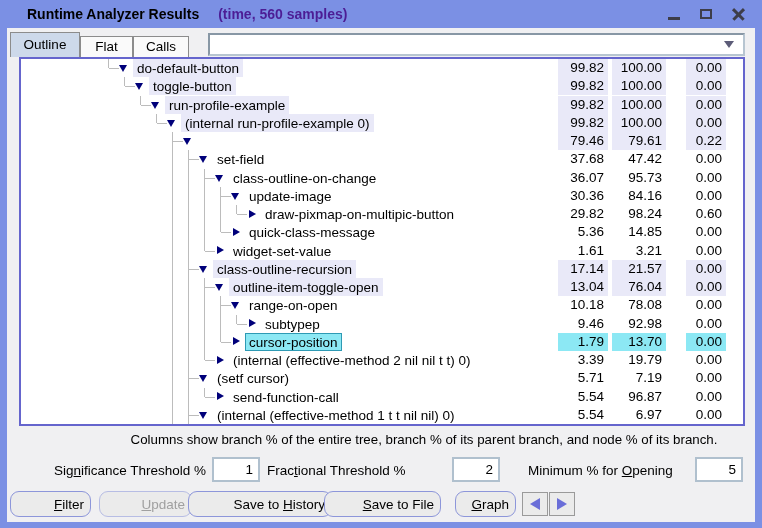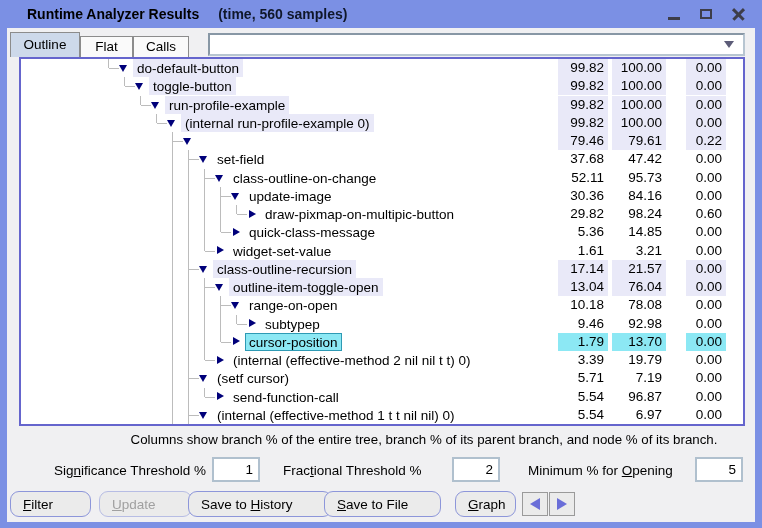--- a/index.html
+++ b/index.html
@@ -1,21 +1,21 @@
 <!DOCTYPE html>
 <html style="--titlebar: #7b90e4; --panel-border: #6565cd; --row-highlight: #e9e9f8; --selection-fill: #8ce8f4; --selection-border: #2e9ab4; --triangle: #00007a;"><head>
 <meta charset="utf-8">
 <style>
   html,body{margin:0;padding:0;background:#d8d8d8;font-family:"Liberation Sans",sans-serif;}
   .window{position:relative;width:762px;height:528px;box-sizing:border-box;
     background:var(--titlebar,#7b90e4);padding:28px 7px 6px 7px;}
   .titlebar{position:absolute;left:0;top:0;width:762px;height:28px;display:flex;align-items:center;
     padding-left:27px;box-sizing:border-box;}
   .title{font-size:14px;font-weight:bold;color:#000;}
-  .subtitle{font-size:14px;font-weight:bold;color:#0f172a;margin-left:19px;}
+  .subtitle{font-size:14px;font-weight:bold;color:#4c1d95;margin-left:19px;}
   .ctrls{position:absolute;right:16px;top:0;height:28px;display:flex;align-items:center;gap:17px;}
   .ctrl{width:15px;height:15px;position:relative;cursor:default;}
   .g-min{position:absolute;left:1px;bottom:2px;width:12px;height:3px;background:#3d3d49;}
   .g-max{position:absolute;left:1px;top:2px;width:12px;height:10px;border:2px solid #3d3d49;box-sizing:border-box;}
   .g-x{position:absolute;left:0;top:6px;width:15px;height:2.5px;background:#3d3d49;}
   .g-x.a{transform:rotate(45deg);} .g-x.b{transform:rotate(-45deg);}
   .body{position:relative;width:748px;height:494px;background:#f0f0f2;overflow:hidden;}
   
   .tabs{position:absolute;left:3px;top:4px;display:flex;align-items:flex-end;height:25px;}
   .tab{box-sizing:border-box;border:1px solid #8c8c8c;border-bottom:none;background:#fafafa;
@@ -49,21 +49,21 @@
   .note{position:absolute;left:88px;right:2px;top:404px;height:17px;text-align:center;
     font-size:13.3px;color:#000;}
   
   .thlabel{position:absolute;top:434px;height:18px;line-height:18px;font-size:13.5px;color:#000;white-space:nowrap;}
   .thinput{position:absolute;top:429px;width:48px;height:25px;box-sizing:border-box;background:#fff;
     border:2px solid #b0c0ce;font-family:"Liberation Sans",sans-serif;font-size:13.5px;
     text-align:right;padding-right:5px;color:#000;}
   
   .btn{position:absolute;top:463px;height:26px;box-sizing:border-box;background:#ebebeb;
     border:1px solid #8d96da;border-radius:9px;font-family:"Liberation Sans",sans-serif;
-    font-size:13.5px;color:#000;text-align:left;line-height:23px;cursor:default;padding-left:12px;}
+    font-size:13.5px;color:#000;text-align:right;line-height:23px;cursor:default;padding-left:12px;}
   .btn.disabled{color:#a0a0a0;border-color:#b7bde4;}
   .navbtn{position:absolute;top:464px;width:26px;height:24px;box-sizing:border-box;background:#ebebeb;
     border:1px solid #9a9a9a;display:flex;align-items:center;justify-content:center;}
   .arr-l{width:0;height:0;border-top:6.5px solid transparent;border-bottom:6.5px solid transparent;
     border-right:10px solid #6a6ed8;}
   .arr-r{width:0;height:0;border-top:6.5px solid transparent;border-bottom:6.5px solid transparent;
     border-left:10px solid #6a6ed8;}
   u{text-decoration:underline;}
 </style>
 </head>
@@ -150,21 +150,21 @@
           <div class="tcell c2">47.42</div>
           <div class="tcell c3">0.00</div>
         </div>
         <div class="trow" style="top: 109.5px;">
           <div class="vl" style="left: 151px; top: 0px; height: 18.25px;"></div>
           <div class="vl" style="left: 167px; top: 0px; height: 18.25px;"></div>
           <div class="vl" style="left: 183px; top: 0px; height: 18.25px;"></div>
           <div class="hl" style="left: 184px; top: 9px; width: 10px;"></div>
           <div class="tri-d" style="left: 194px;"></div>
           <div class="tlabel" style="left: 208px;">class-outline-on-change</div>
-          <div class="tcell c1">52.11</div>
+          <div class="tcell c1">36.07</div>
           <div class="tcell c2">95.73</div>
           <div class="tcell c3">0.00</div>
         </div>
         <div class="trow" style="top: 127.75px;">
           <div class="vl" style="left: 151px; top: 0px; height: 18.25px;"></div>
           <div class="vl" style="left: 167px; top: 0px; height: 18.25px;"></div>
           <div class="vl" style="left: 183px; top: 0px; height: 18.25px;"></div>
           <div class="vl" style="left: 199px; top: 0px; height: 18.25px;"></div>
           <div class="hl" style="left: 200px; top: 9px; width: 10px;"></div>
           <div class="tri-d" style="left: 210px;"></div>
@@ -307,21 +307,21 @@
           <div class="tlabel" style="left: 192px;">(internal (effective-method 1 t t nil nil) 0)</div>
           <div class="tcell c1">5.54</div>
           <div class="tcell c2">6.97</div>
           <div class="tcell c3">0.00</div>
         </div>
       </div>
     <div class="note">Columns show branch % of the entire tree, branch % of its parent branch, and node % of its branch.</div>
     <div id="thresholds">
         <div class="thlabel" style="left: 23px; margin-left: 24px;">Sig<u>n</u>ificance Threshold %</div>
         <input class="thinput" value="1" style="left: 205px;">
-        <div class="thlabel" style="left: 276px;">Frac<u>t</u>ional Threshold %</div>
+        <div class="thlabel" style="left: 260px;">Frac<u>t</u>ional Threshold %</div>
         <input class="thinput" value="2" style="left: 445px;">
         <div class="thlabel" style="left: 521px;">Minimum % for <u>O</u>pening</div>
         <input class="thinput" value="5" style="left: 688px;">
       </div>
     <div id="buttons">
         <button class="btn" style="left: 3px; width: 81px; position: absolute;"><u>F</u>ilter</button>
         <button class="btn disabled" disabled="" style="left: 92px; width: 93px; position: absolute;"><u>U</u>pdate</button>
         <button class="btn" style="left: 181px; width: 144px; position: absolute;">Save to <u>H</u>istory</button>
         <button class="btn" style="left: 317px; width: 117px; position: absolute;"><u>S</u>ave to File</button>
         <button class="btn" style="left: 448px; width: 61px; position: absolute;"><u>G</u>raph</button>

